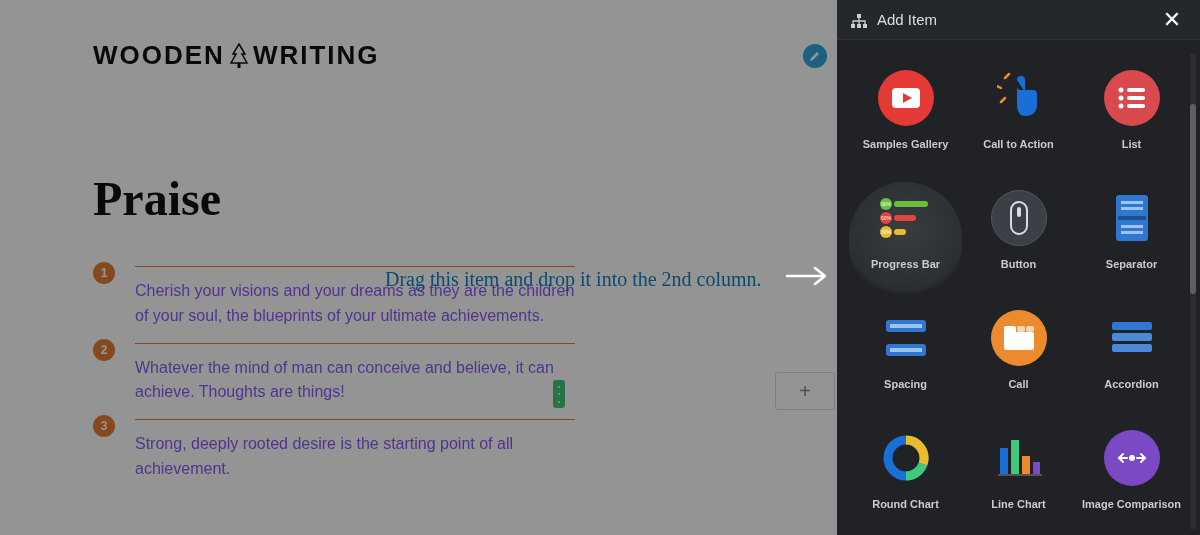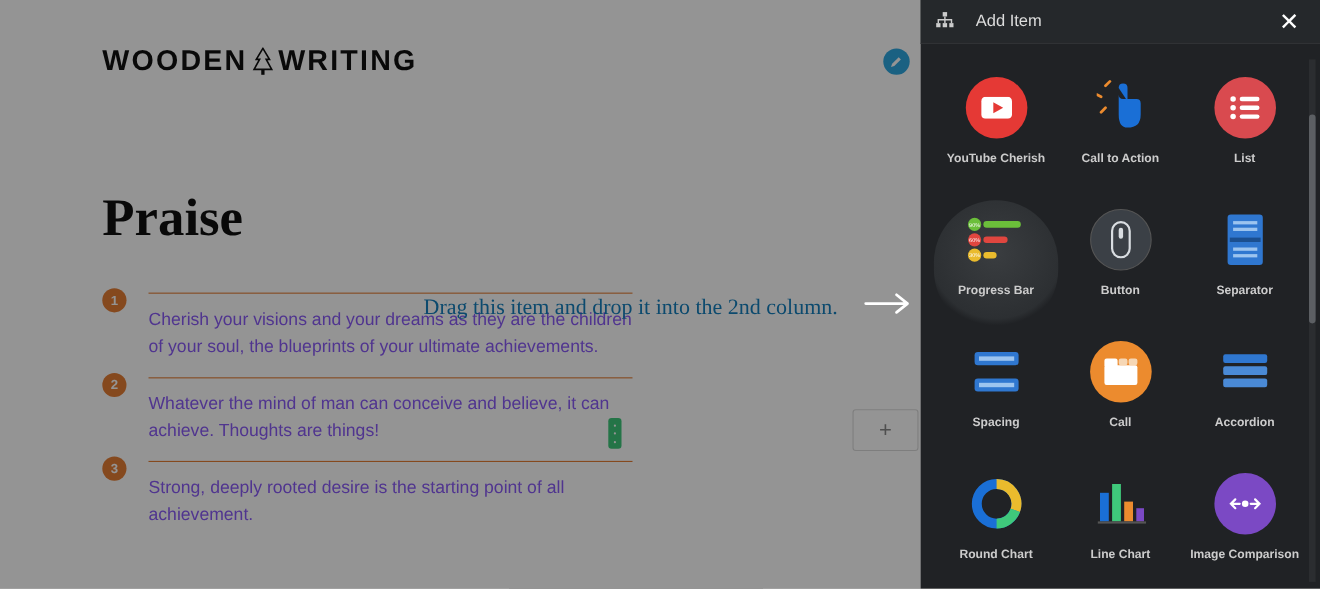--- a/index.html
+++ b/index.html
@@ -94,21 +94,21 @@
   
   .panel {
     position: absolute; right: 0; top: 0; bottom: 0;
     width: 363px; background: #202225; color: #fff; z-index: 8;
     display: flex; flex-direction: column;
   }
   .panel-header {
     height: 40px; display: flex; align-items: center; padding: 0 14px;
     border-bottom: 1px solid #303235; background: #25282b;
   }
-  .panel-header .title-row { display: flex; align-items: flex-start; gap: 20px; font-size: 15px; color: #ddd;}
+  .panel-header .title-row { display: flex; align-items: flex-end; gap: 10px; font-size: 15px; color: #ddd;}
   .panel-close {
     margin-left: auto; font-size: 22px; color: #fff; cursor: pointer;
     width: 28px; height: 28px; display: flex; align-items: center; justify-content: center;
   }
 
   .panel-body {
     flex: 1; overflow: hidden; position: relative;
     padding: 22px 12px 0 12px;
   }
 
@@ -248,21 +248,21 @@
   <div class="panel-body">
     <div class="grid">
 
       <div class="cell">
         <div class="iconcircle ic-youtube">
           <svg width="28" height="20" viewBox="0 0 28 20">
               <rect width="28" height="20" rx="4" fill="#fff"></rect>
               <path d="M11 5 L20 10 L11 15 Z" fill="#e53935"></path>
             </svg>
         </div>
-        <div class="cell-label">YouTube Cherish</div>
+        <div class="cell-label">Samples Gallery</div>
       </div>
 
       <div class="cell">
         <div class="iconcircle ic-cta">
           <svg width="44" height="52" viewBox="0 0 44 52">
             <path d="M8 6 L12 2 M4 16 L0 14 M8 26 L4 30" stroke="#ec8b2e" stroke-width="2.5" stroke-linecap="round"></path>
             <path d="M20 10 L20 32 Q20 44 28 44 Q40 44 40 32 L40 22 Q40 18 36 18 L24 18 Q20 18 20 14 Z" fill="#1a6fd6"></path>
             <path d="M20 8 Q20 4 24 4 Q28 4 28 8 L28 20" fill="#1a6fd6"></path>
           </svg>
         </div>

